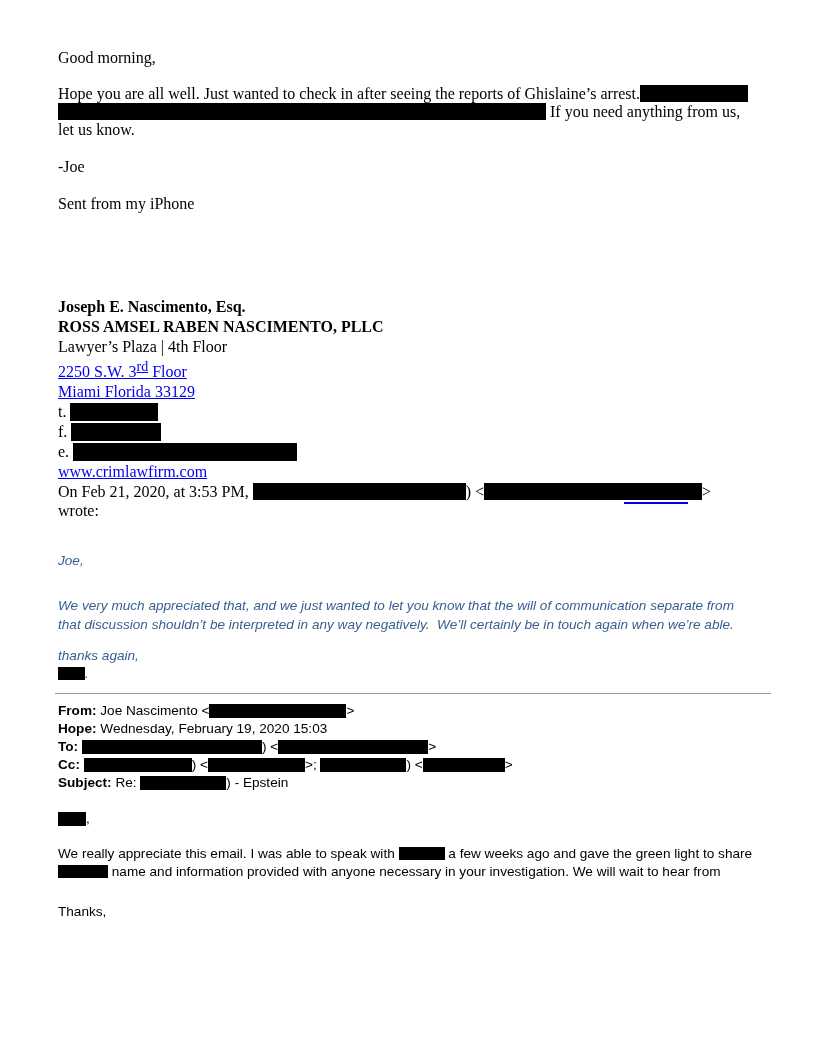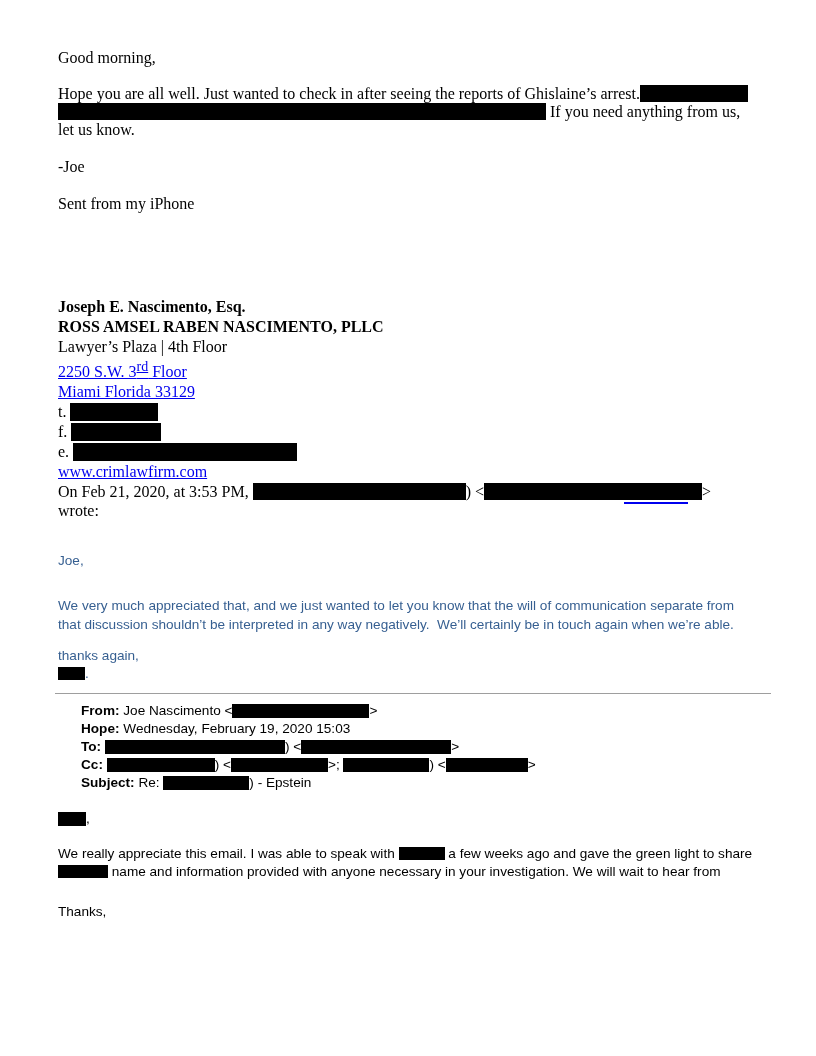--- a/index.html
+++ b/index.html
@@ -17,21 +17,21 @@
     width:816px;height:1056px;
     margin:0 auto;
     background:var(--paper);
     color:var(--ink);
     padding:49px 26px 0 58px;
     overflow:hidden;
   }
   .serif{font-family:"Liberation Serif","DejaVu Serif",serif;font-size:16px;line-height:18px;}
   .sans{font-family:"Liberation Sans","DejaVu Sans",sans-serif;font-size:13.6px;line-height:18px;}
   .ln{white-space:pre;}
-  .blue{color:var(--reply-blue);}
+  .blue{color:var(--reply-blue);font-style:italic;}
   .bold{font-weight:bold;}
   a.doclink{color:var(--link-blue);text-decoration:underline;cursor:pointer;}
   sup{font-size:14px;vertical-align:6px;text-decoration:inherit;}
   
   .rd{display:inline-block;background:var(--redaction);}
   .rd-serif{height:17px;vertical-align:-3px;}
   .rd-tall{height:18px;vertical-align:-4px;}
   .rd-sans{height:14px;vertical-align:-3px;}
   .rd-small{height:13px;vertical-align:-2px;}
   .rel{position:relative;}
@@ -41,21 +41,21 @@
   .mb18{margin-bottom:18px;} .mb19{margin-bottom:19px;}
   .sig{margin-top:84px;}
   .sig .ln{line-height:20px;}
   .quotehdr{}
   .quotehdr .ln{line-height:19px;}
   .salut{margin-top:32px;}
   .replybody{margin-top:26px;}
   .replybody .ln{line-height:19px;}
   .closing{margin-top:13px;}
   .fwdrule{margin-top:10px;}
-  .fwdhdr{margin-top:8px;margin-left:23px;}
+  .fwdhdr{margin-top:8px;}
   .botsalut{margin-top:18px;}
   .botbody{margin-top:17px;}
   .botthanks{margin-top:22px;}
 </style>
 </head>
 <body>
 
 <div class="page">
 
   <div class="serif mb18">

